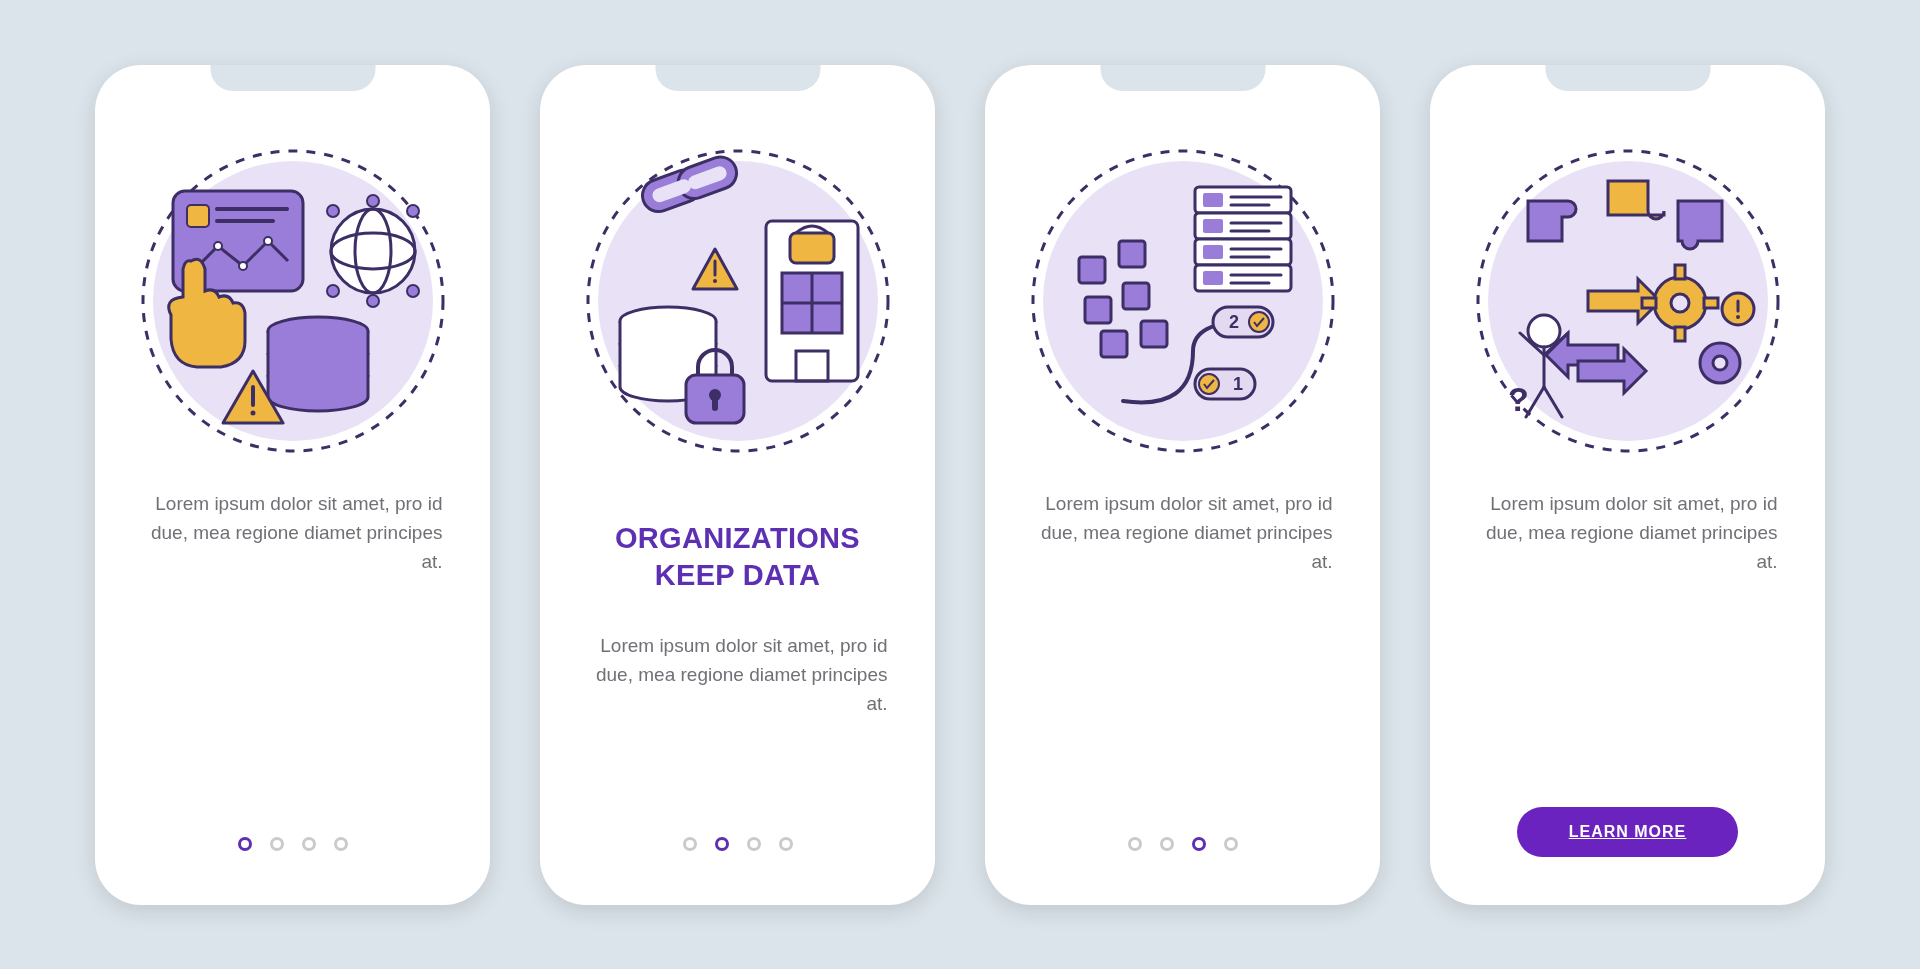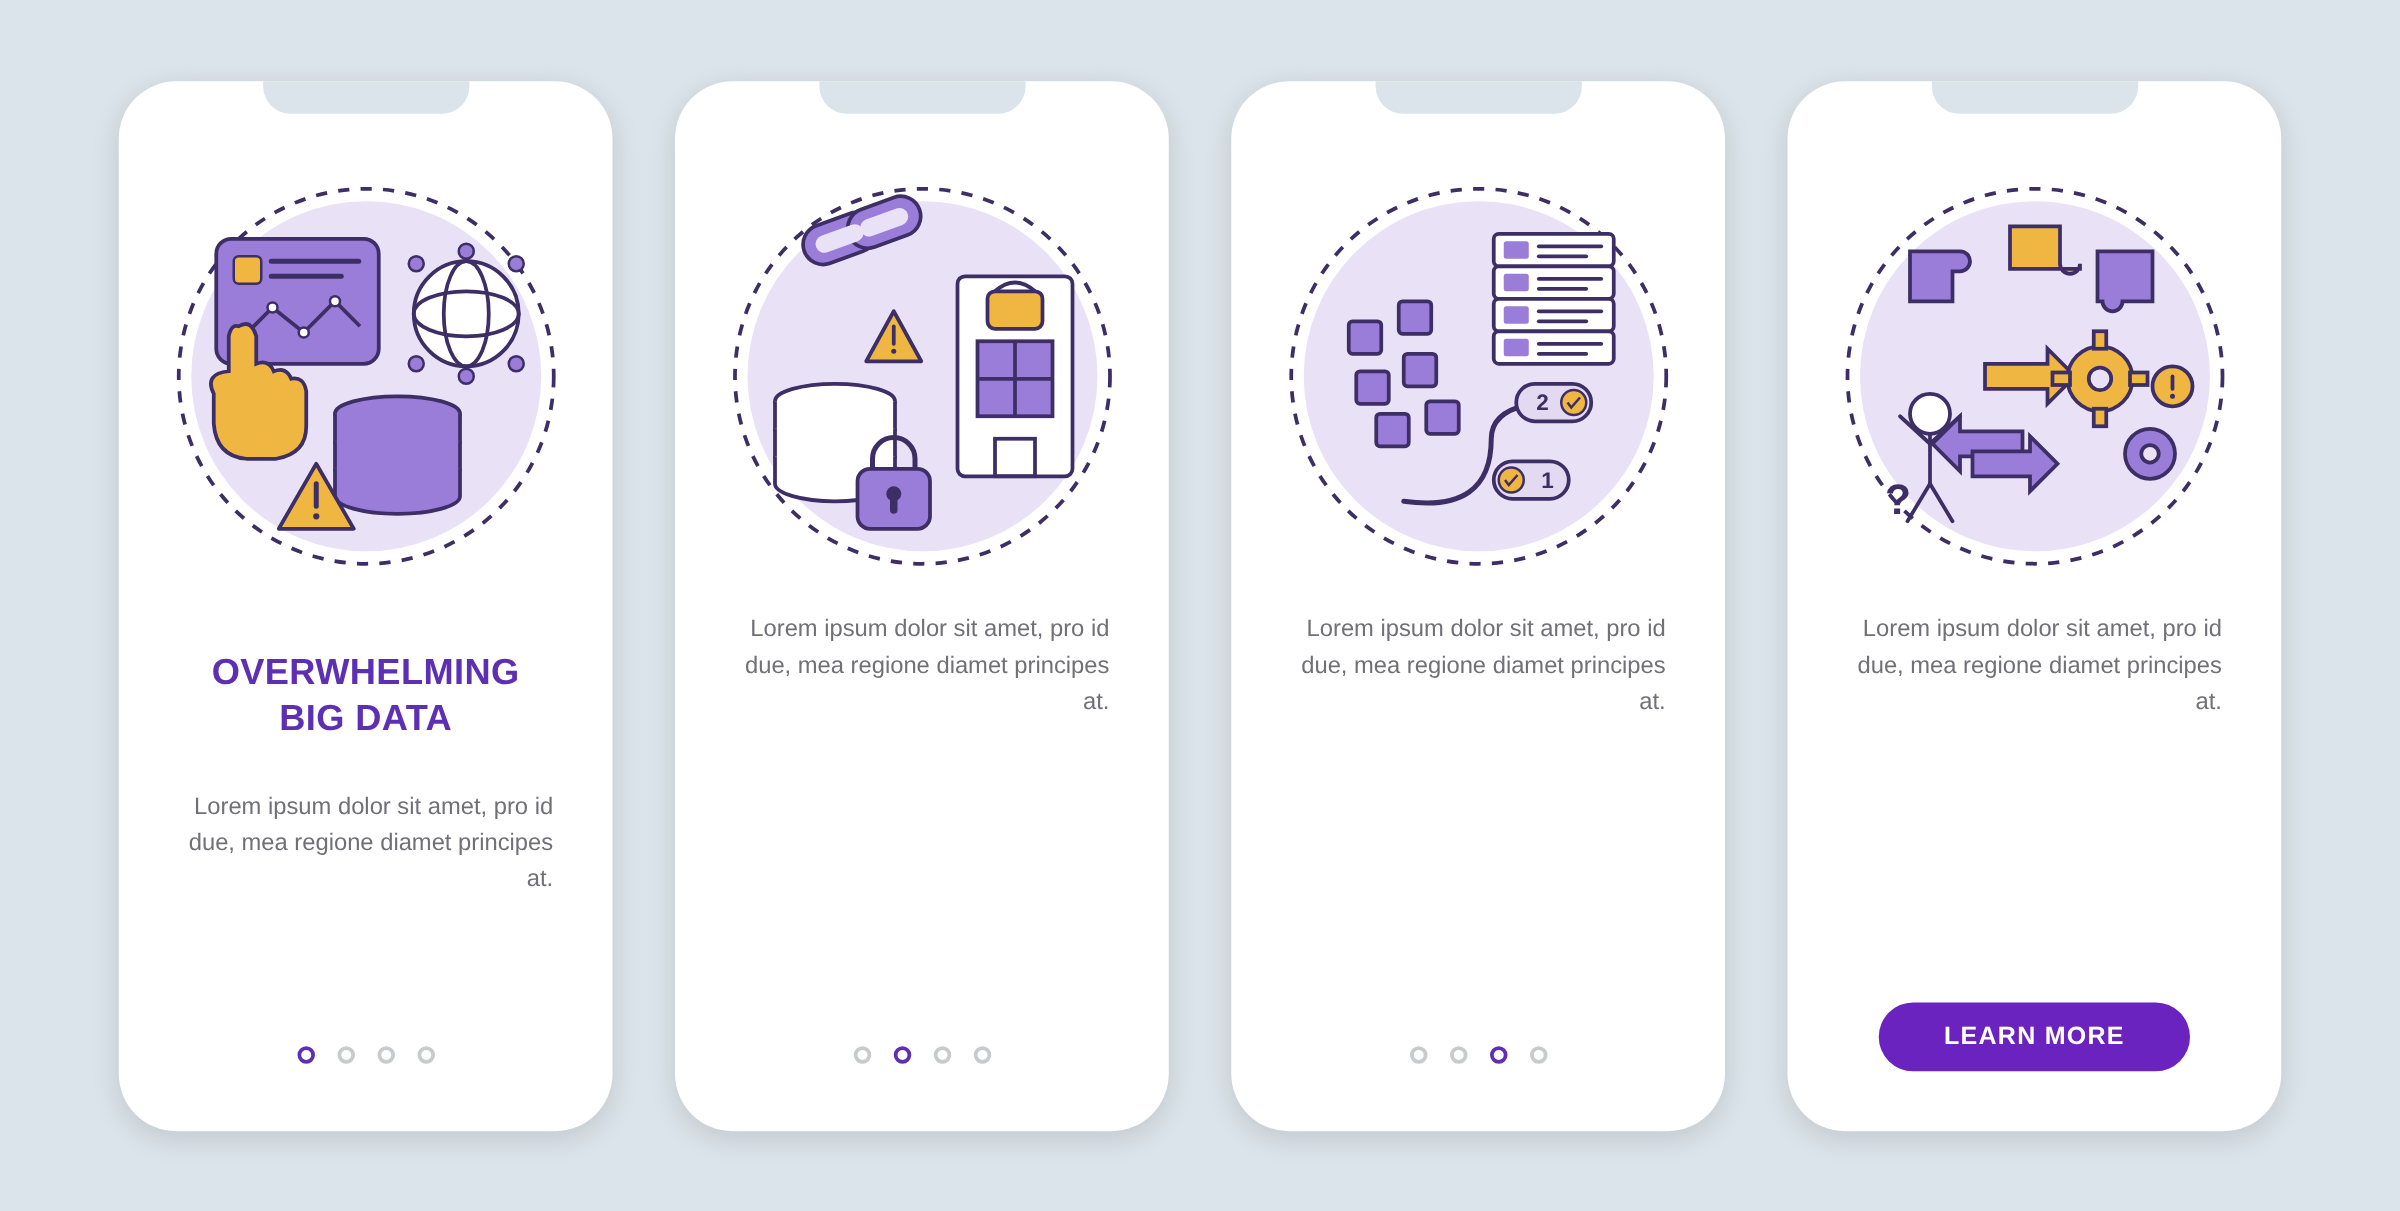--- a/index.html
+++ b/index.html
@@ -81,27 +81,28 @@
     height: 14px;
     border-radius: 50%;
     border: 3px solid #5d30b3;
     background: transparent;
   }
   .dot.off { border-color: #c9cace; }
   .cta {
     background: #6a23bf;
     color: #ffffff;
     border: none;
-    font-size: 20px;
+    font-size: 16px;
     font-weight: 800;
     letter-spacing: 1px;
     padding: 16px 52px;
     border-radius: 40px;
     cursor: pointer;
     margin-bottom: 4px;
+    text-decoration: underline;
   }
   svg { display:block; }
 </style>
 </head>
 <body>
 
 <div class="carousel">
 
   <div class="card">
     <div class="notch"></div>
@@ -144,22 +145,20 @@
           <path d="M0 54 v22 a50 14 0 0 0 100 0 v-22" fill="#9a7dd8" stroke="#3d2e66" stroke-width="3"></path>
         </g>
 
         <g transform="translate(90,240)">
           <path d="M30 0 l30 52 h-60 z" fill="#efb642" stroke="#3d2e66" stroke-width="3" stroke-linejoin="round"></path>
           <line x1="30" y1="16" x2="30" y2="34" stroke="#3d2e66" stroke-width="4" stroke-linecap="round"></line>
           <circle cx="30" cy="42" r="2.5" fill="#3d2e66"></circle>
         </g>
       </svg>
     </div>
-    <div class="title">Overwhelming
-Big Data</div>
     <div class="desc">Lorem ipsum dolor sit amet, pro id due, mea regione diamet principes at.</div>
     <div class="spacer"></div>
     <div class="dots">
       <span class="dot"></span>
       <span class="dot off"></span>
       <span class="dot off"></span>
       <span class="dot off"></span>
     </div>
   </div>
 
@@ -201,20 +200,22 @@
         </g>
 
         <g transform="translate(108,222)">
           <rect x="0" y="22" width="58" height="48" rx="10" fill="#9a7dd8" stroke="#3d2e66" stroke-width="3"></rect>
           <path d="M12 22 v-8 a17 17 0 0 1 34 0 v8" fill="none" stroke="#3d2e66" stroke-width="4"></path>
           <circle cx="29" cy="42" r="6" fill="#3d2e66"></circle>
           <rect x="26" y="44" width="6" height="14" rx="3" fill="#3d2e66"></rect>
         </g>
       </svg>
     </div>
+    <div class="title">Organizations
+Keep Data</div>
     <div class="desc">Lorem ipsum dolor sit amet, pro id due, mea regione diamet principes at.</div>
     <div class="spacer"></div>
     <div class="dots">
       <span class="dot off"></span>
       <span class="dot"></span>
       <span class="dot off"></span>
       <span class="dot off"></span>
     </div>
   </div>
 

